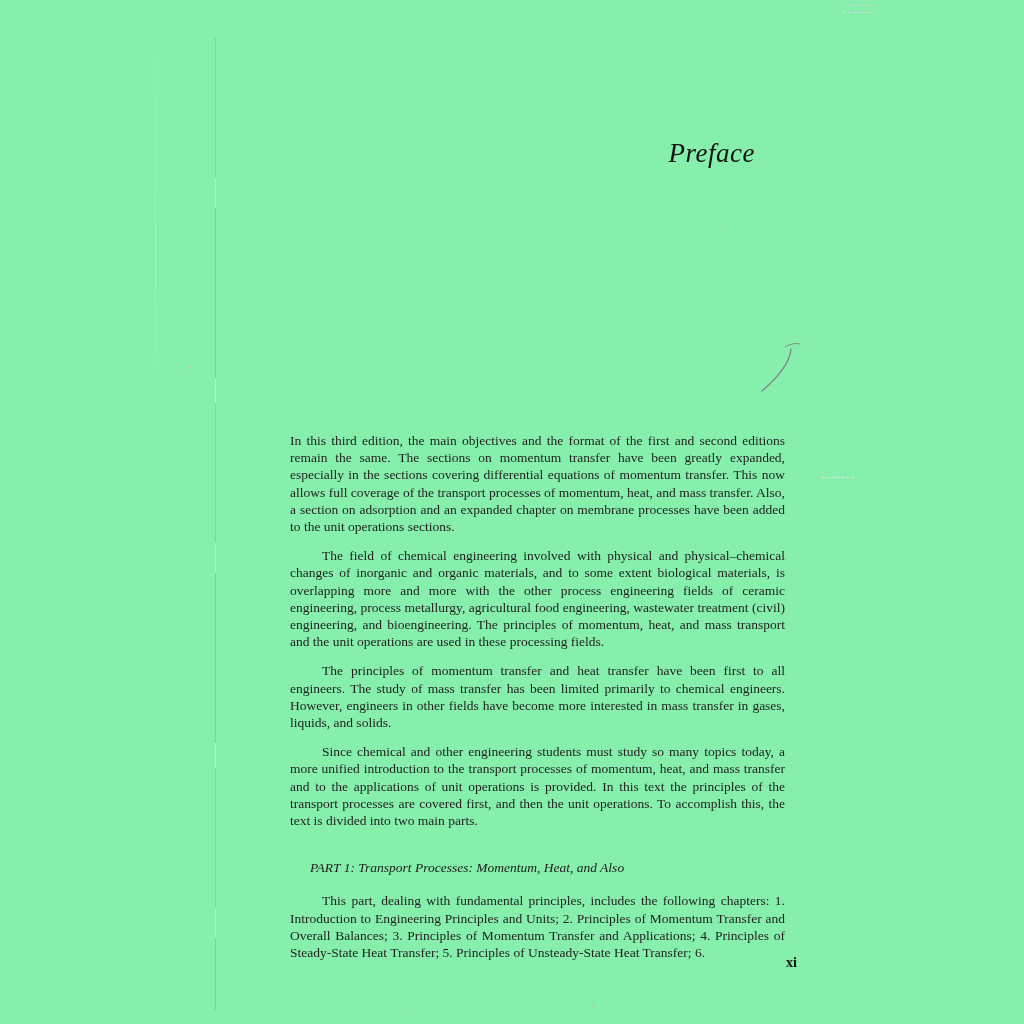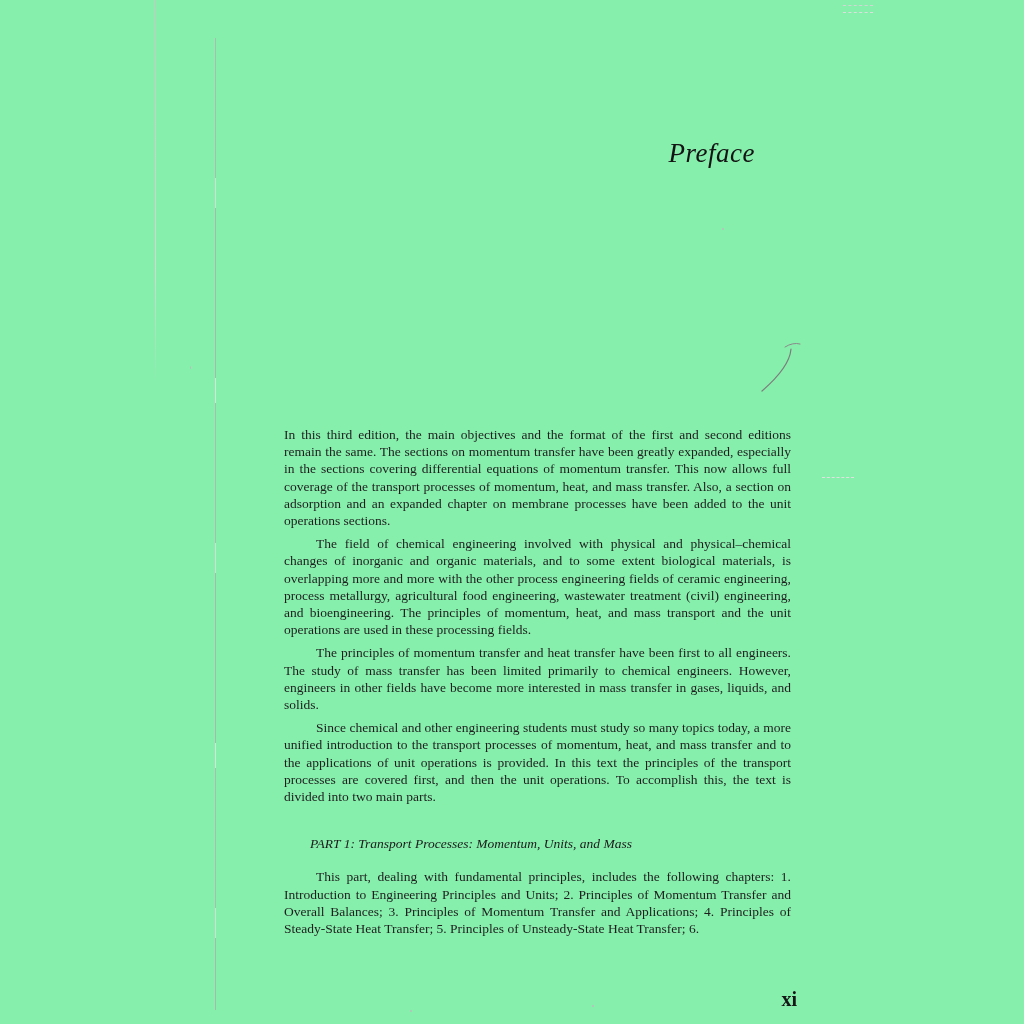--- a/index.html
+++ b/index.html
@@ -54,35 +54,35 @@
     color: #141414;
   }
   .body-text {
     position: absolute;
     left: 278px; top: 420px;
     width: 519px;
     font-size: 13.5px;
     line-height: 17.2px;
     text-align: justify;
   }
-  .body-text p { margin: 6px; text-indent: 32px; }
+  .body-text p { margin: 12px; text-indent: 32px; }
   .body-text p.no-indent { text-indent: 0; }
   .section-heading {
     margin: 30px 0 16px 0;
     font-size: 13.5px;
     font-weight: normal;
     font-style: italic;
     text-indent: 32px;
     text-align: left;
     color: #1a1a1a;
   }
   .page-number {
     position: absolute;
-    right: 227px; top: 988px;
-    font-size: 20px;
+    right: 227px; top: 955px;
+    font-size: 14px;
     font-weight: bold;
     color: #161616;
   }
 </style>
 </head>
 <body>
 
 <div class="page">
 
   <div class="edge-line-left"></div>
@@ -98,19 +98,19 @@
   <div class="speck s3"></div>
   <div class="speck s4"></div>
 
   <h1 class="title">Preface</h1>
 
   <div class="body-text">
     <p class="no-indent">In this third edition, the main objectives and the format of the first and second editions remain the same. The sections on momentum transfer have been greatly expanded, especially in the sections covering differential equations of momentum transfer. This now allows full coverage of the transport processes of momentum, heat, and mass transfer. Also, a section on adsorption and an expanded chapter on membrane processes have been added to the unit operations sections.</p>
     <p>The field of chemical engineering involved with physical and physical–chemical changes of inorganic and organic materials, and to some extent biological materials, is overlapping more and more with the other process engineering fields of ceramic engineering, process metallurgy, agricultural food engineering, wastewater treatment (civil) engineering, and bioengineering. The principles of momentum, heat, and mass transport and the unit operations are used in these processing fields.</p>
     <p>The principles of momentum transfer and heat transfer have been first to all engineers. The study of mass transfer has been limited primarily to chemical engineers. However, engineers in other fields have become more interested in mass transfer in gases, liquids, and solids.</p>
     <p>Since chemical and other engineering students must study so many topics today, a more unified introduction to the transport processes of momentum, heat, and mass transfer and to the applications of unit operations is provided. In this text the principles of the transport processes are covered first, and then the unit operations. To accomplish this, the text is divided into two main parts.</p>
-    <h2 class="section-heading">PART 1:  Transport Processes: Momentum, Units, and Mass</h2>
+    <h2 class="section-heading">PART 1:  Transport Processes: Momentum, Heat, and Also</h2>
     <p>This part, dealing with fundamental principles, includes the following chapters: 1. Introduction to Engineering Principles and Units; 2. Principles of Momentum Transfer and Overall Balances; 3. Principles of Momentum Transfer and Applications; 4. Principles of Steady-State Heat Transfer; 5. Principles of Unsteady-State Heat Transfer; 6.</p>
   </div>
 
   <div class="page-number">xi</div>
 
 </div>
 
 </body></html>

